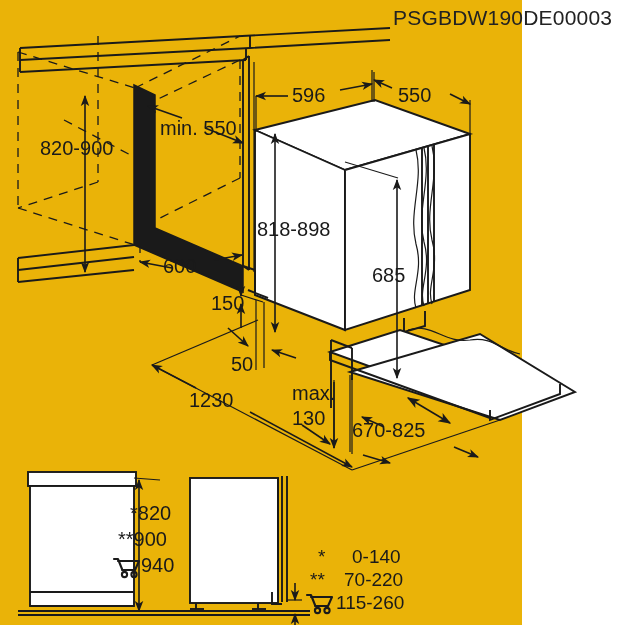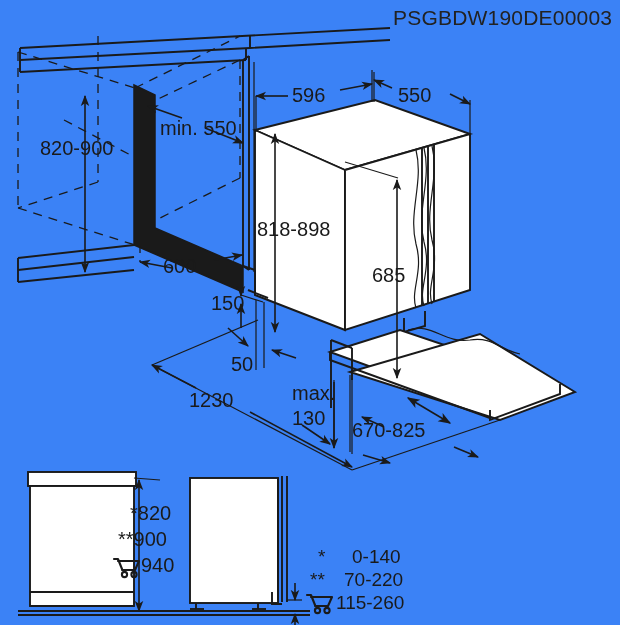--- a/index.html
+++ b/index.html
@@ -10,23 +10,23 @@
   }
   body {
     width: 625px;
     height: 625px;
     overflow: hidden;
     font-family: "Liberation Sans", sans-serif;
     color: #1a1a1a;
   }
   #page {
     position: relative;
-    width: 620px;
+    width: 522px;
     height: 625px;
-    background: #3b82f6;
+    background: #eab308;
     text-align: right;
   }
   #drawing {
     position: absolute;
     left: 0;
     top: 0;
     width: 625px;
     height: 625px;
   }
   .dim-text {

